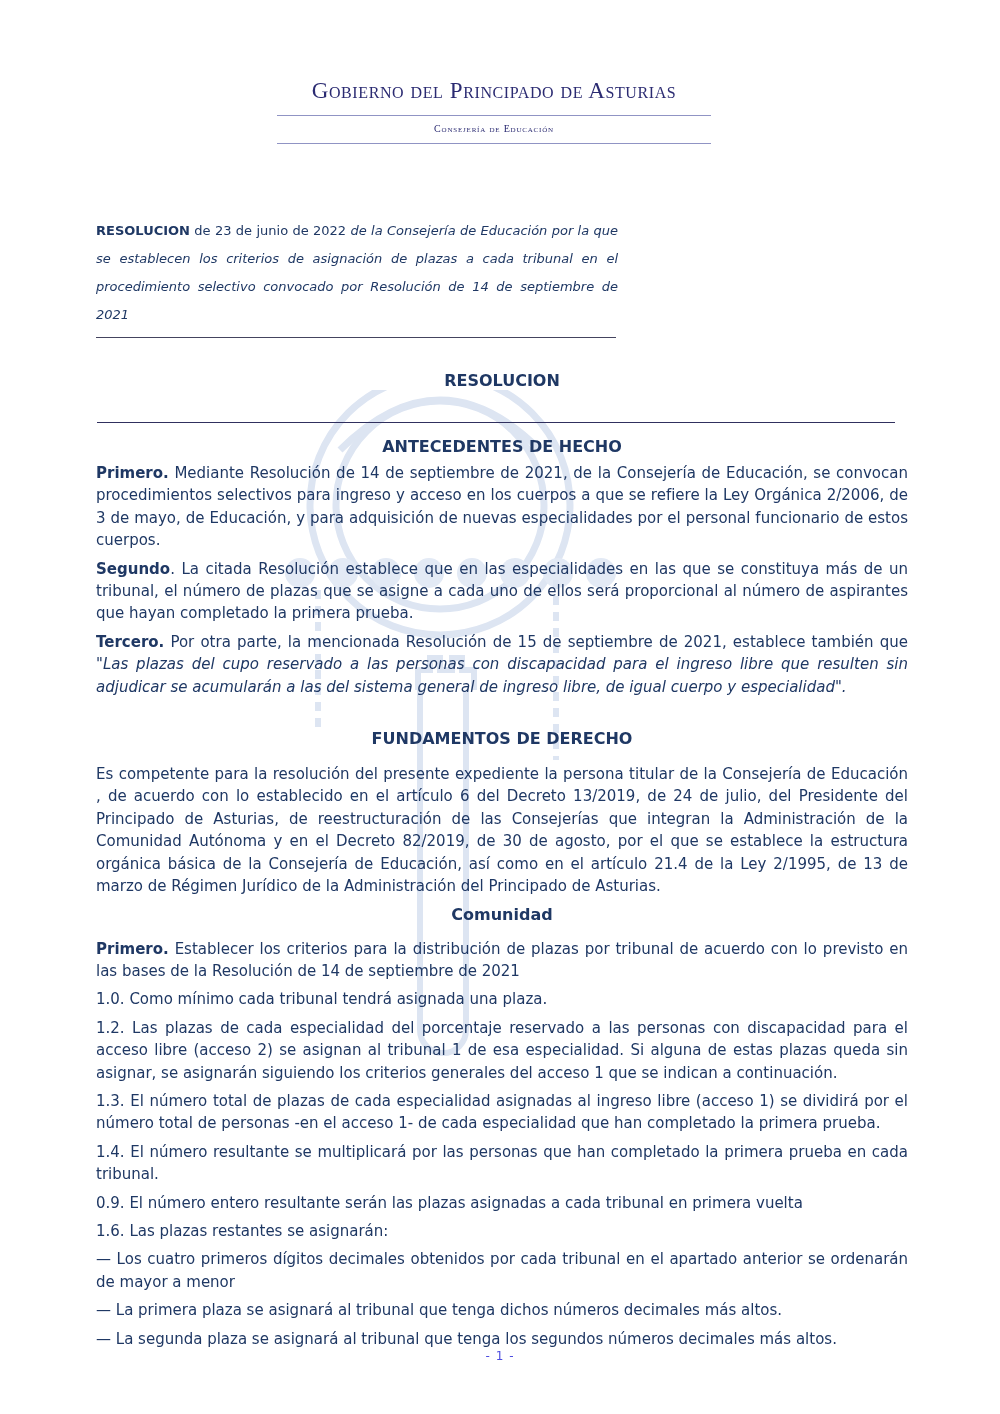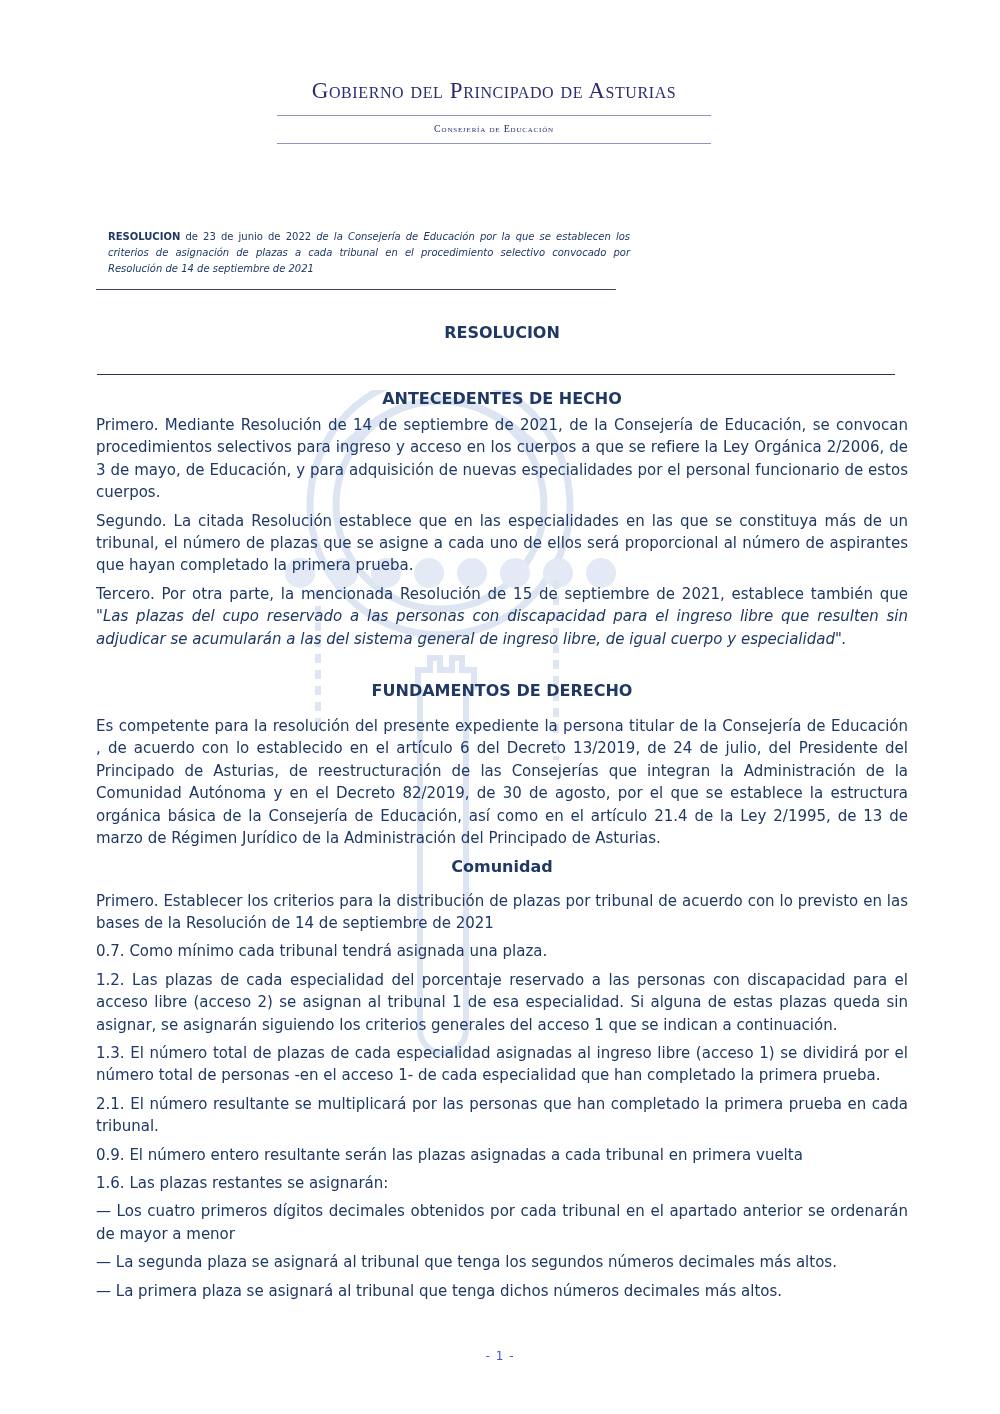--- a/index.html
+++ b/index.html
@@ -57,23 +57,23 @@
   .content{
     position:absolute;
     left:96px; top:217px;
     width:812px;
     font-size:15px;
     line-height:22.4px;
     text-align:justify;
   }
   .title-block{
     width:522px;
-    margin:12px;
-    font-size:10px;
-    line-height:16px;
+    margin:0;
+    font-size:13px;
+    line-height:28px;
   }
   .title-block .lead{font-weight:bold;}
   .title-rule{
     width:520px;
     border:0;
     border-top:1px solid #44445e;
     margin:8px 0 0 0;
   }
   .center-heading{
     text-align:center;
@@ -87,21 +87,21 @@
   .full-rule{
     width:798px;
     border:0;
     border-top:1.4px solid #30305e;
     margin:30px 0 0 1px;
   }
   .h-antecedentes{margin-top:13px;margin-bottom:4px;}
   .h-fundamentos{margin-top:30px;margin-bottom:13px;}
   .h-resuelvo{margin-top:5px;margin-bottom:12px;}
   p.para{margin:0 0 6px 0;}
-  p.para .lead{font-weight:normal;}
+  p.para .lead{font-weight:bold;}
   p.para .quote{font-style:italic;}
 
   
   .page-footer{
     position:absolute;
     top:1349px; left:0;
     width:100%;
     text-align:center;
     font-size:12px;
     color:#4d4de0;
@@ -162,29 +162,29 @@
     <p class="para"><span class="lead">Tercero.</span><span> Por otra parte, la mencionada Resolución de 15 de septiembre de 2021, establece también que </span><span class="quote">"Las plazas del cupo reservado a las personas con discapacidad para el ingreso libre que resulten sin adjudicar se acumularán a las del sistema general de ingreso libre, de igual cuerpo y especialidad".</span></p>
 
     <h2 class="center-heading h-fundamentos">FUNDAMENTOS DE DERECHO</h2>
 
     <p class="para">Es competente para la resolución del presente expediente la persona titular de la Consejería de Educación , de acuerdo con lo establecido en el artículo 6 del Decreto 13/2019, de 24 de julio, del Presidente del Principado de Asturias, de reestructuración de las Consejerías que integran la Administración de la Comunidad Autónoma y en el Decreto 82/2019, de 30 de agosto, por el que se establece la estructura orgánica básica de la Consejería de Educación, así como en el artículo 21.4 de la Ley 2/1995, de 13 de marzo de Régimen Jurídico de la Administración del Principado de Asturias.</p>
 
     <h2 class="center-heading h-resuelvo">Comunidad</h2>
 
     <p class="para"><span class="lead">Primero.</span><span> Establecer los criterios para la distribución de plazas por tribunal de acuerdo con lo previsto en las bases de la Resolución de 14 de septiembre de 2021</span></p>
 
-    <p class="para">0.7. Como mínimo cada tribunal tendrá asignada una plaza.</p>
+    <p class="para">1.0. Como mínimo cada tribunal tendrá asignada una plaza.</p>
     <p class="para">1.2. Las plazas de cada especialidad del porcentaje reservado a las personas con discapacidad para el acceso libre (acceso 2) se asignan al tribunal 1 de esa especialidad. Si alguna de estas plazas queda sin asignar, se asignarán siguiendo los criterios generales del acceso 1 que se indican a continuación.</p>
     <p class="para">1.3. El número total de plazas de cada especialidad asignadas al ingreso libre (acceso 1) se dividirá por el número total de personas -en el acceso 1- de cada especialidad que han completado la primera prueba.</p>
-    <p class="para">2.1. El número resultante se multiplicará por las personas que han completado la primera prueba en cada tribunal.</p>
+    <p class="para">1.4. El número resultante se multiplicará por las personas que han completado la primera prueba en cada tribunal.</p>
     <p class="para">0.9. El número entero resultante serán las plazas asignadas a cada tribunal en primera vuelta</p>
     <p class="para">1.6. Las plazas restantes se asignarán:</p>
     <p class="para">— Los cuatro primeros dígitos decimales obtenidos por cada tribunal en el apartado anterior se ordenarán de mayor a menor</p>
+    <p class="para">— La primera plaza se asignará al tribunal que tenga dichos números decimales más altos.</p>
     <p class="para">— La segunda plaza se asignará al tribunal que tenga los segundos números decimales más altos.</p>
-    <p class="para">— La primera plaza se asignará al tribunal que tenga dichos números decimales más altos.</p>
 
   </main>
 
   <footer class="page-footer">
     <span>- 1 -</span>
   </footer>
 
 </div>
 
 </body></html>

